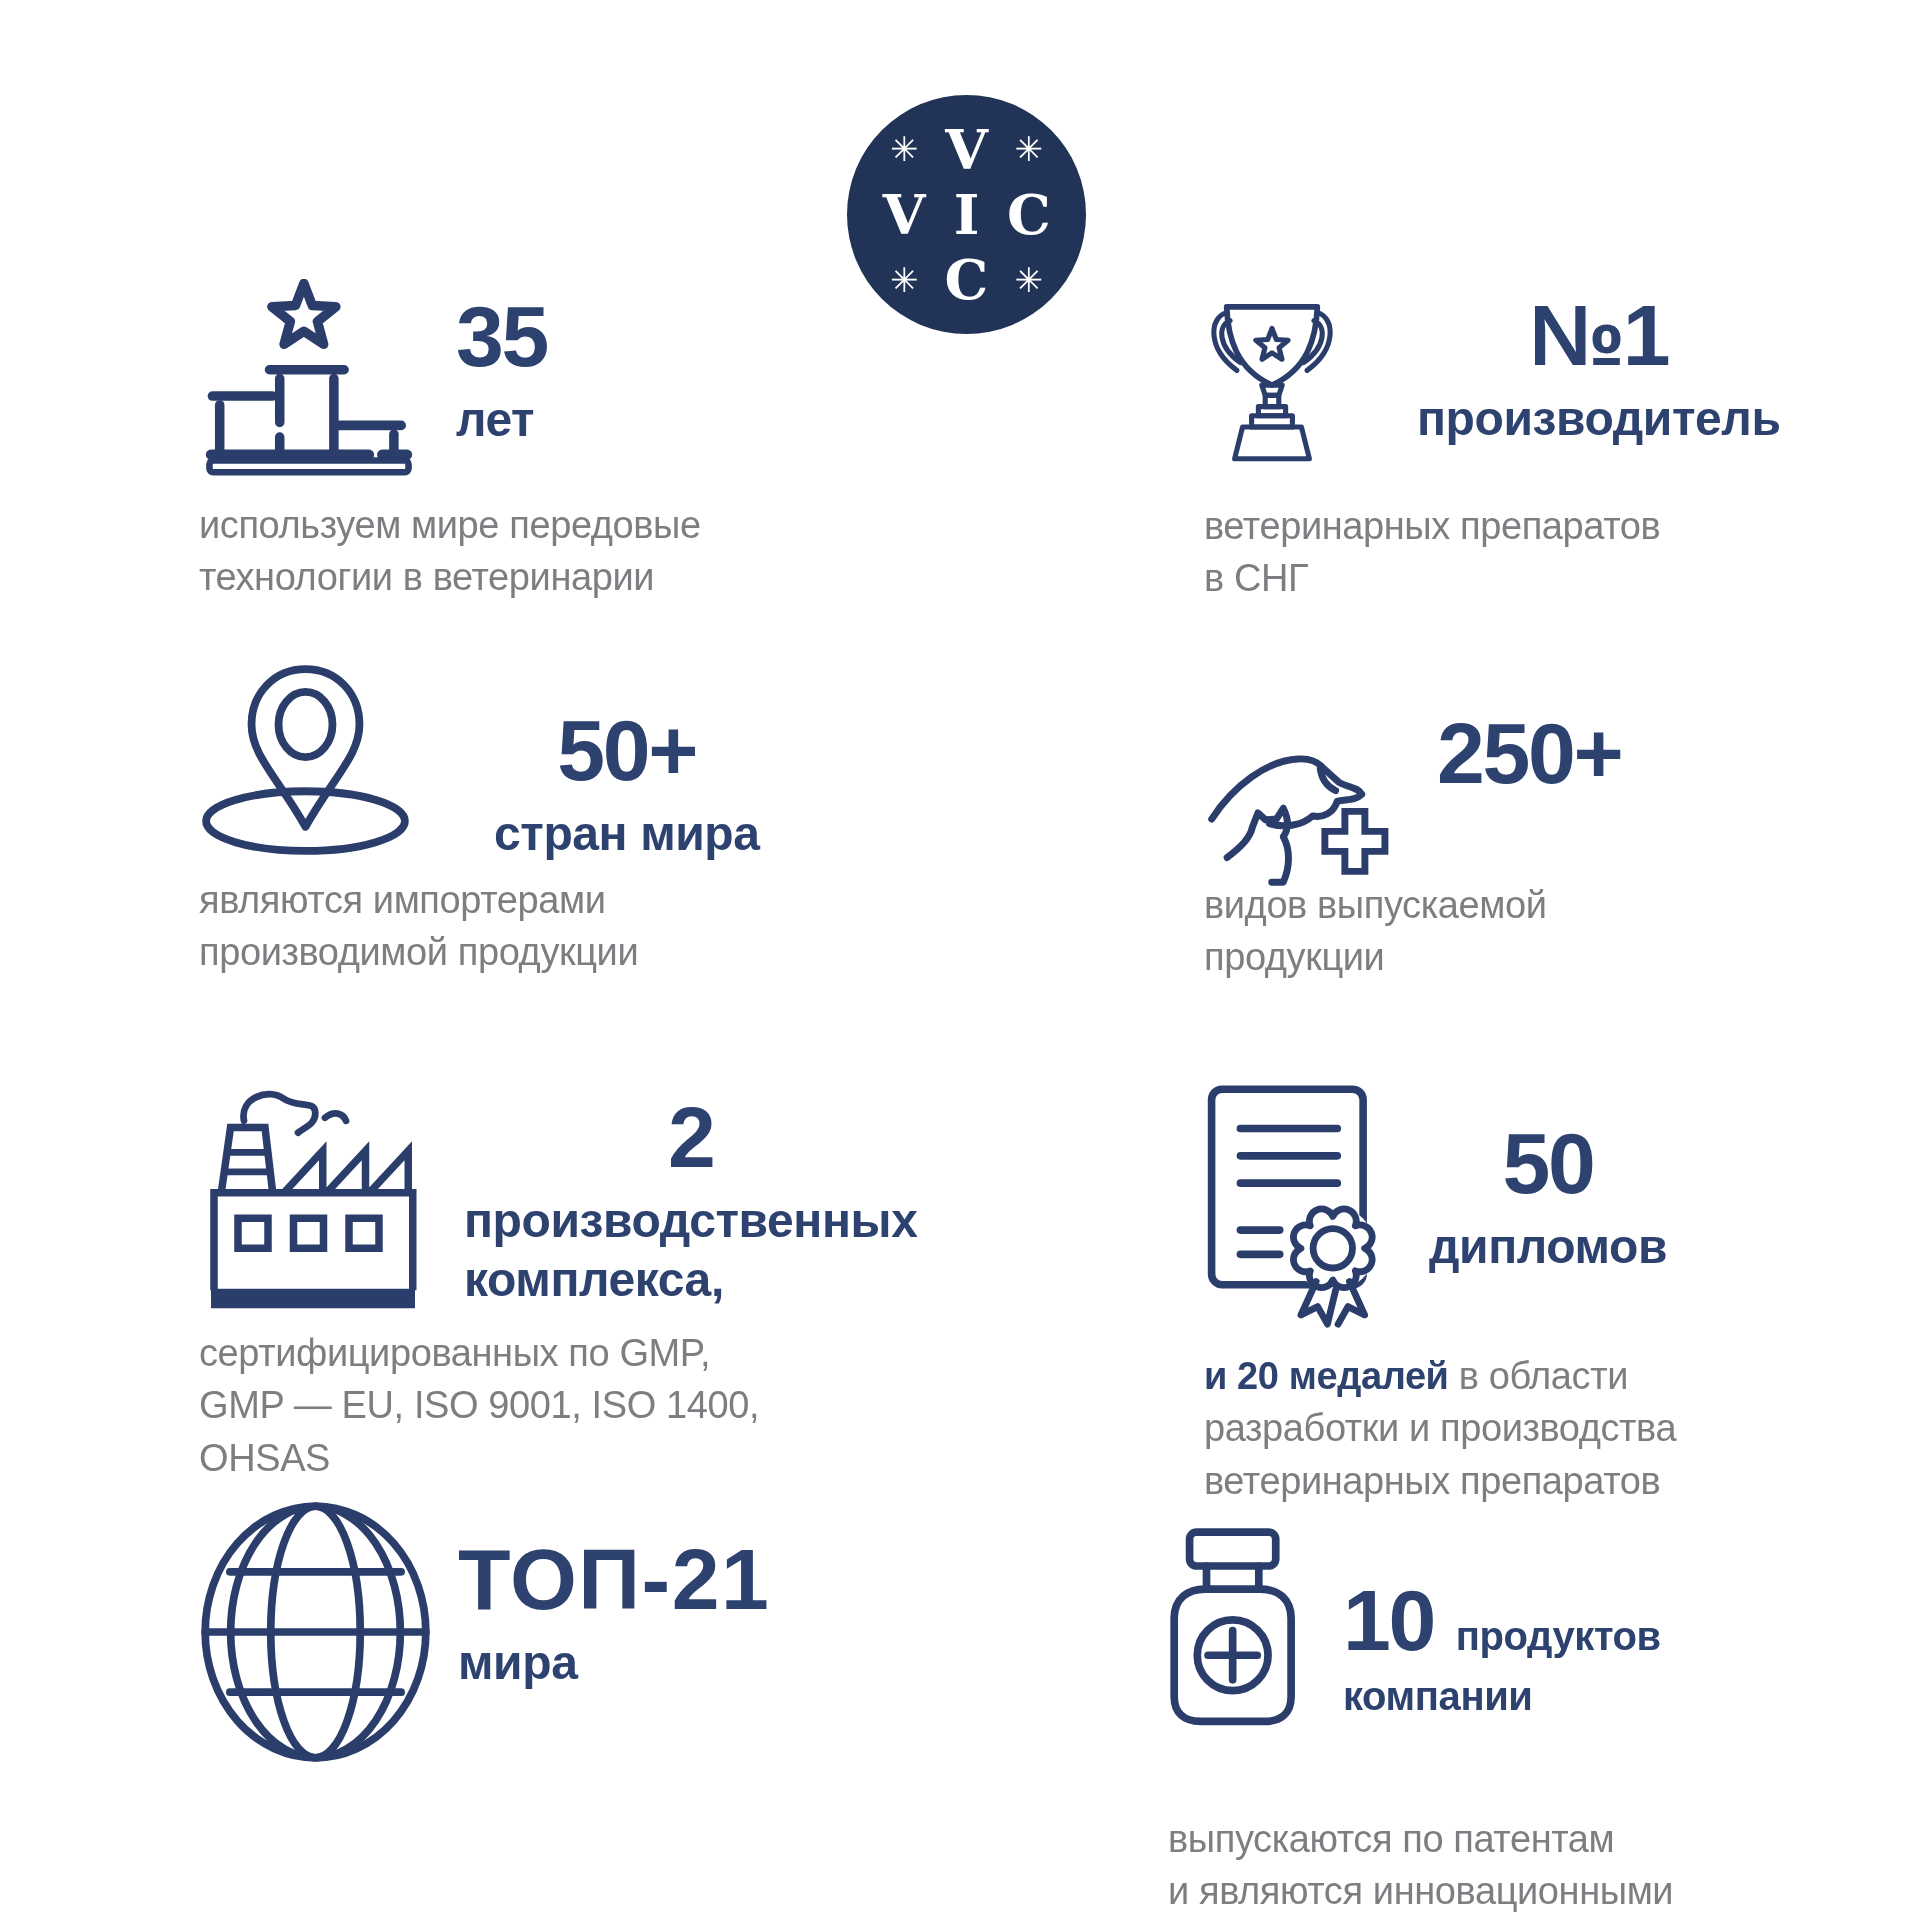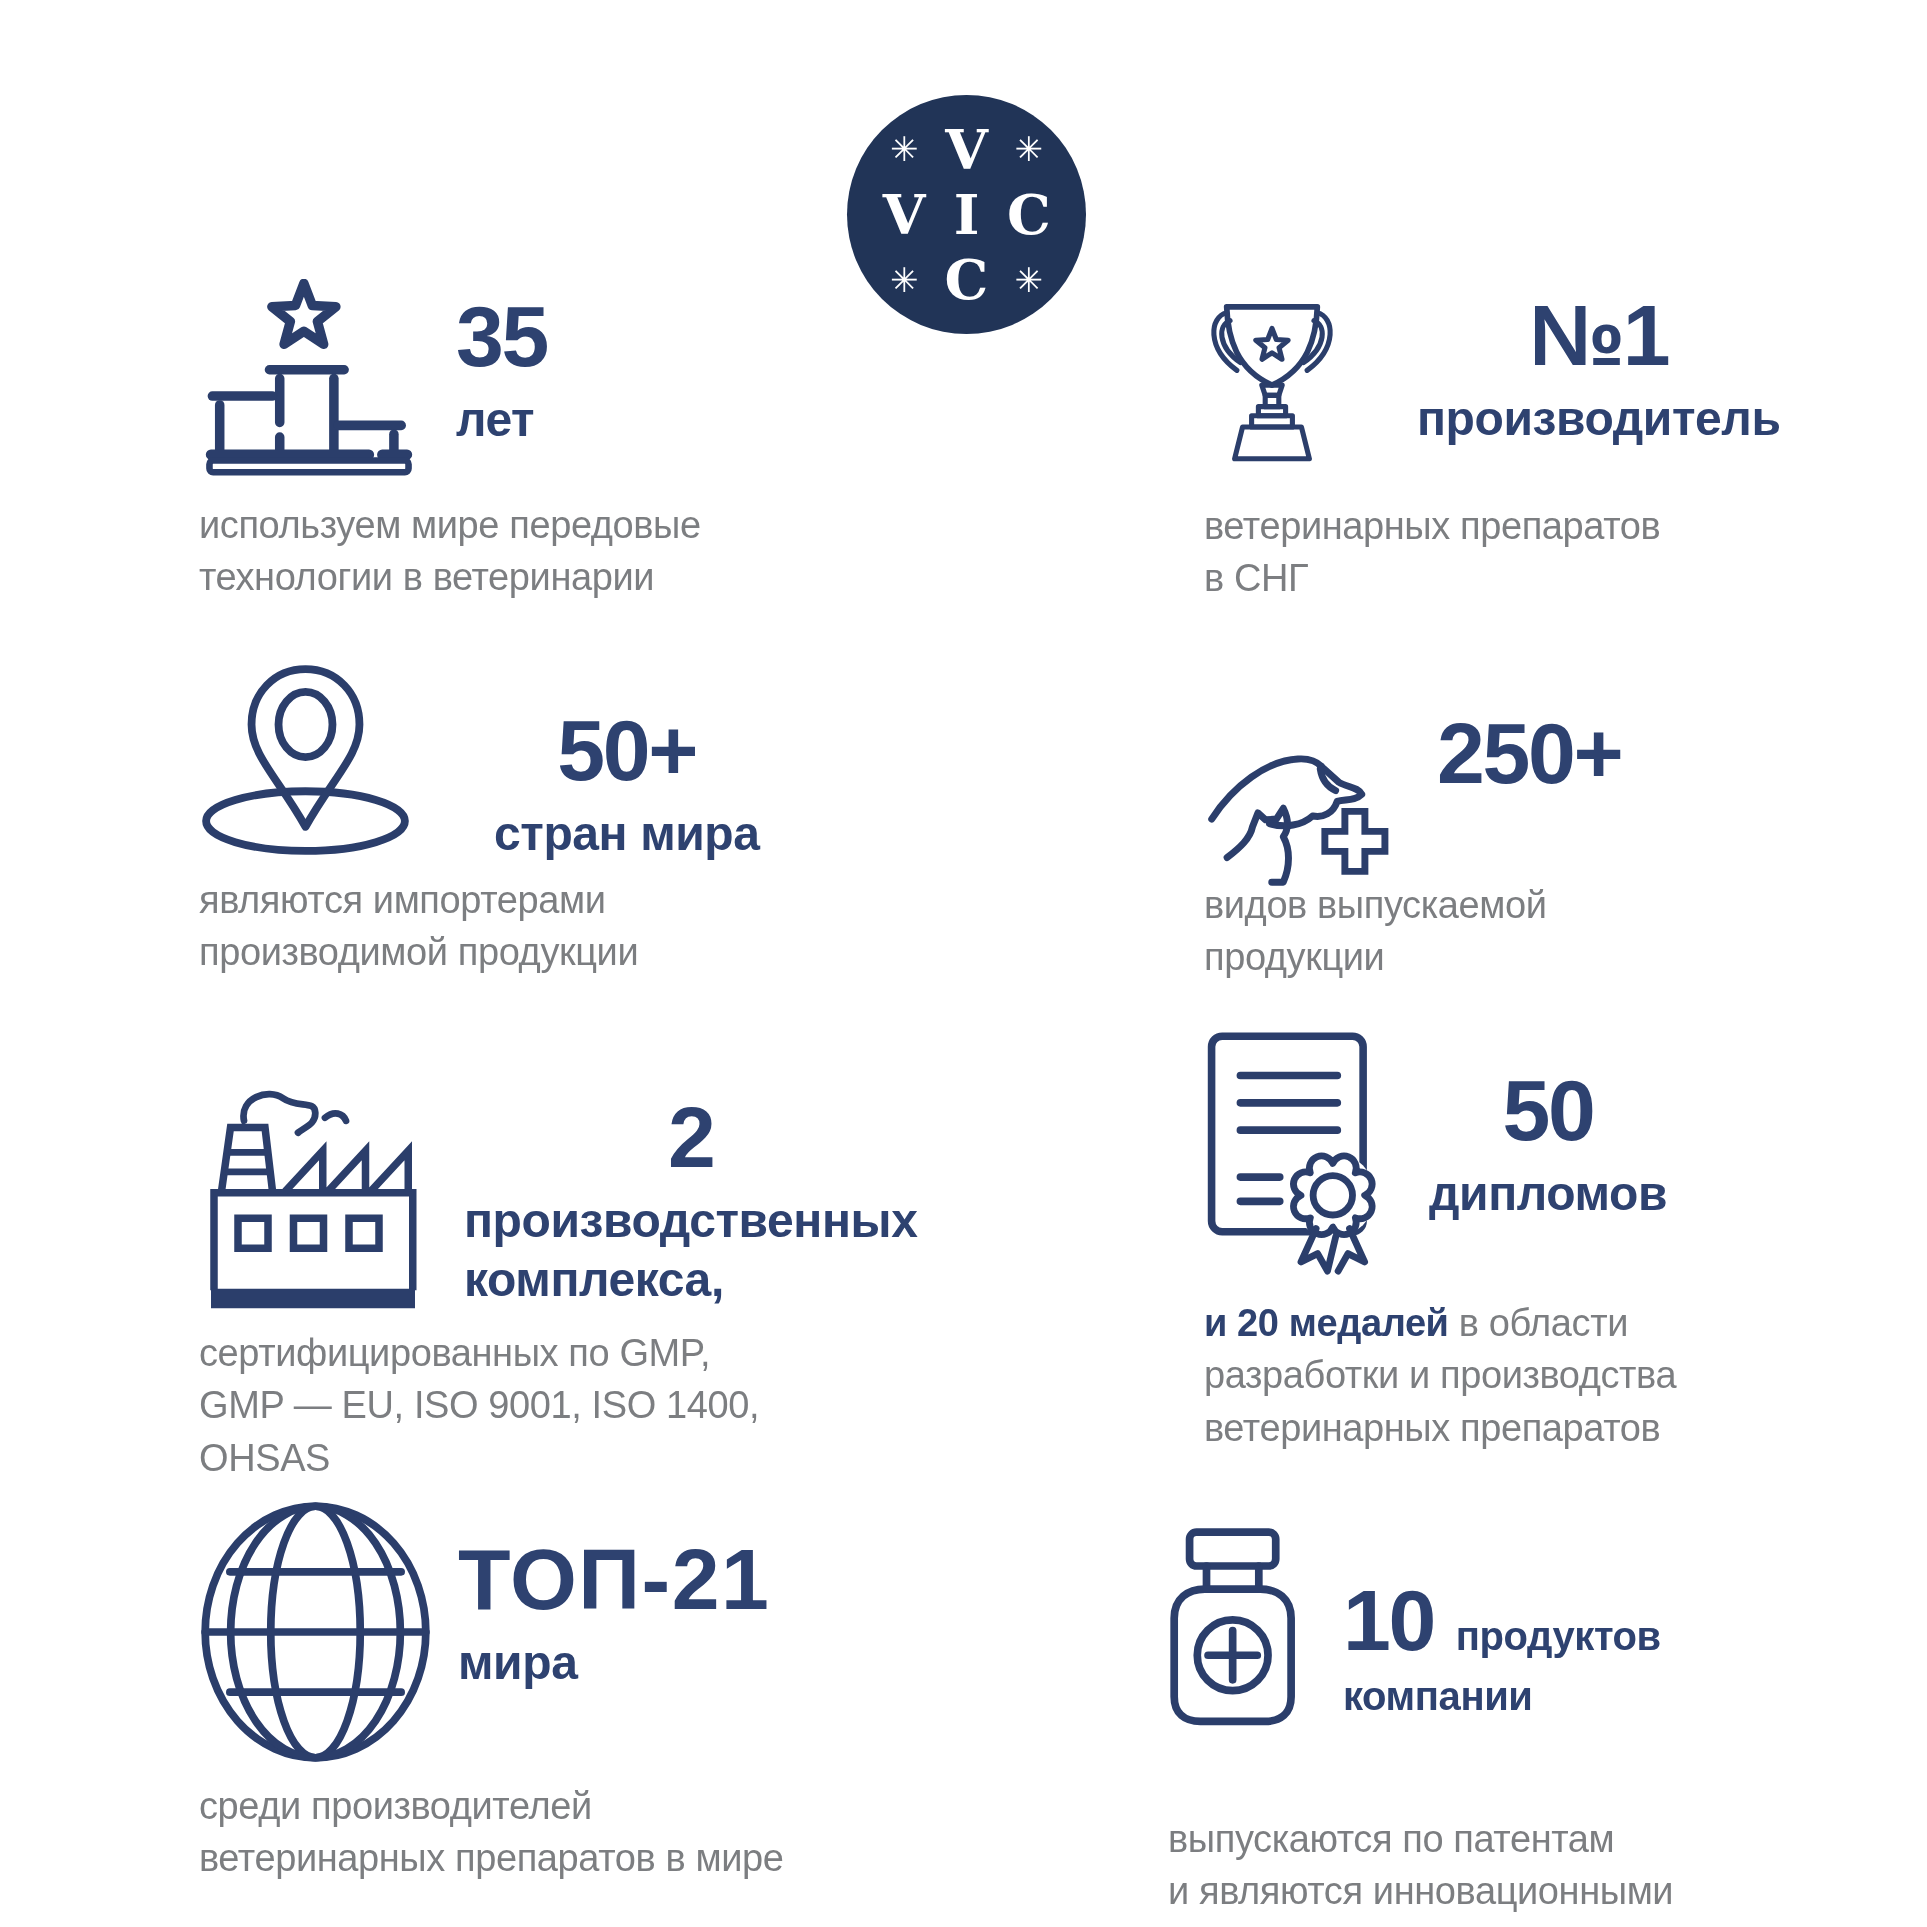--- a/index.html
+++ b/index.html
@@ -168,21 +168,21 @@
       <div class="num">2</div>
       <div class="sub">производственных
 комплекса,</div>
     </div>
   </div>
   <p class="desc">сертифицированных по GMP,
 GMP — EU, ISO 9001, ISO 1400,
 OHSAS</p>
 </div>
 
-<div class="stat" style="left:1204px;top:1027px;width:724px;">
+<div class="stat" style="left:1204px;top:1080px;width:724px;">
   <div class="head" style="height:270px;">
     <div class="icon">
       <svg width="197" height="254" viewBox="0 0 260 335">
         <rect class="ic" stroke-width="10" x="10" y="12" width="200" height="258" rx="14"></rect>
         <path class="ic" stroke-width="10" d="M48,64 H176 M48,100 H176 M48,136 H176 M48,198 H100 M48,230 H100"></path>
         <circle fill="#ffffff" cx="170" cy="222" r="56"></circle>
         <path class="ic" stroke-width="9" d="M212,222 A13,13 0 0 1 199.7,251.7 A13,13 0 0 1 170,264 A13,13 0 0 1 140.3,251.7 A13,13 0 0 1 128,222 A13,13 0 0 1 140.3,192.3 A13,13 0 0 1 170,180 A13,13 0 0 1 199.7,192.3 A13,13 0 0 1 212,222 Z"></path>
         <circle class="ic" stroke-width="9" cx="170" cy="222" r="26"></circle>
         <path class="ic" stroke-width="9" d="M148,266 L128,310 L150,299 L163,322 L174,276"></path>
         <path class="ic" stroke-width="9" d="M192,266 L212,310 L190,299 L177,322"></path>
@@ -206,22 +206,20 @@
         <ellipse class="ic" stroke-width="10" cx="151" cy="171" rx="58" ry="163"></ellipse>
         <ellipse class="ic" stroke-width="10" cx="151" cy="171" rx="110" ry="163"></ellipse>
         <path class="ic" stroke-width="10" d="M40,93 H262 M8,171 H294 M40,249 H262"></path>
       </svg>
     </div>
     <div class="nums" style="margin-left:26px;margin-top:40px;">
       <div class="num" style="letter-spacing:1.5px;">ТОП-21</div>
       <div class="sub">мира</div>
     </div>
   </div>
-  <p class="desc">среди производителей
-ветеринарных препаратов в мире</p>
 </div>
 
 <div class="stat" style="left:1168px;top:1526px;width:724px;">
   <div class="head" style="height:287px;">
     <div class="icon">
       <svg width="127" height="200" viewBox="0 0 165 260">
         <rect class="ic" stroke-width="10" x="28" y="8" width="112" height="44" rx="9"></rect>
         <path class="ic" stroke-width="10" d="M50,52 V82 M118,52 V82"></path>
         <path class="ic" stroke-width="10" d="M8,120 C8,94 26,82 48,82 L120,82 C142,82 160,94 160,120 L160,222 C160,244 146,254 126,254 L42,254 C22,254 8,244 8,222 Z"></path>
         <circle class="ic" stroke-width="10" cx="84" cy="168" r="46"></circle>

